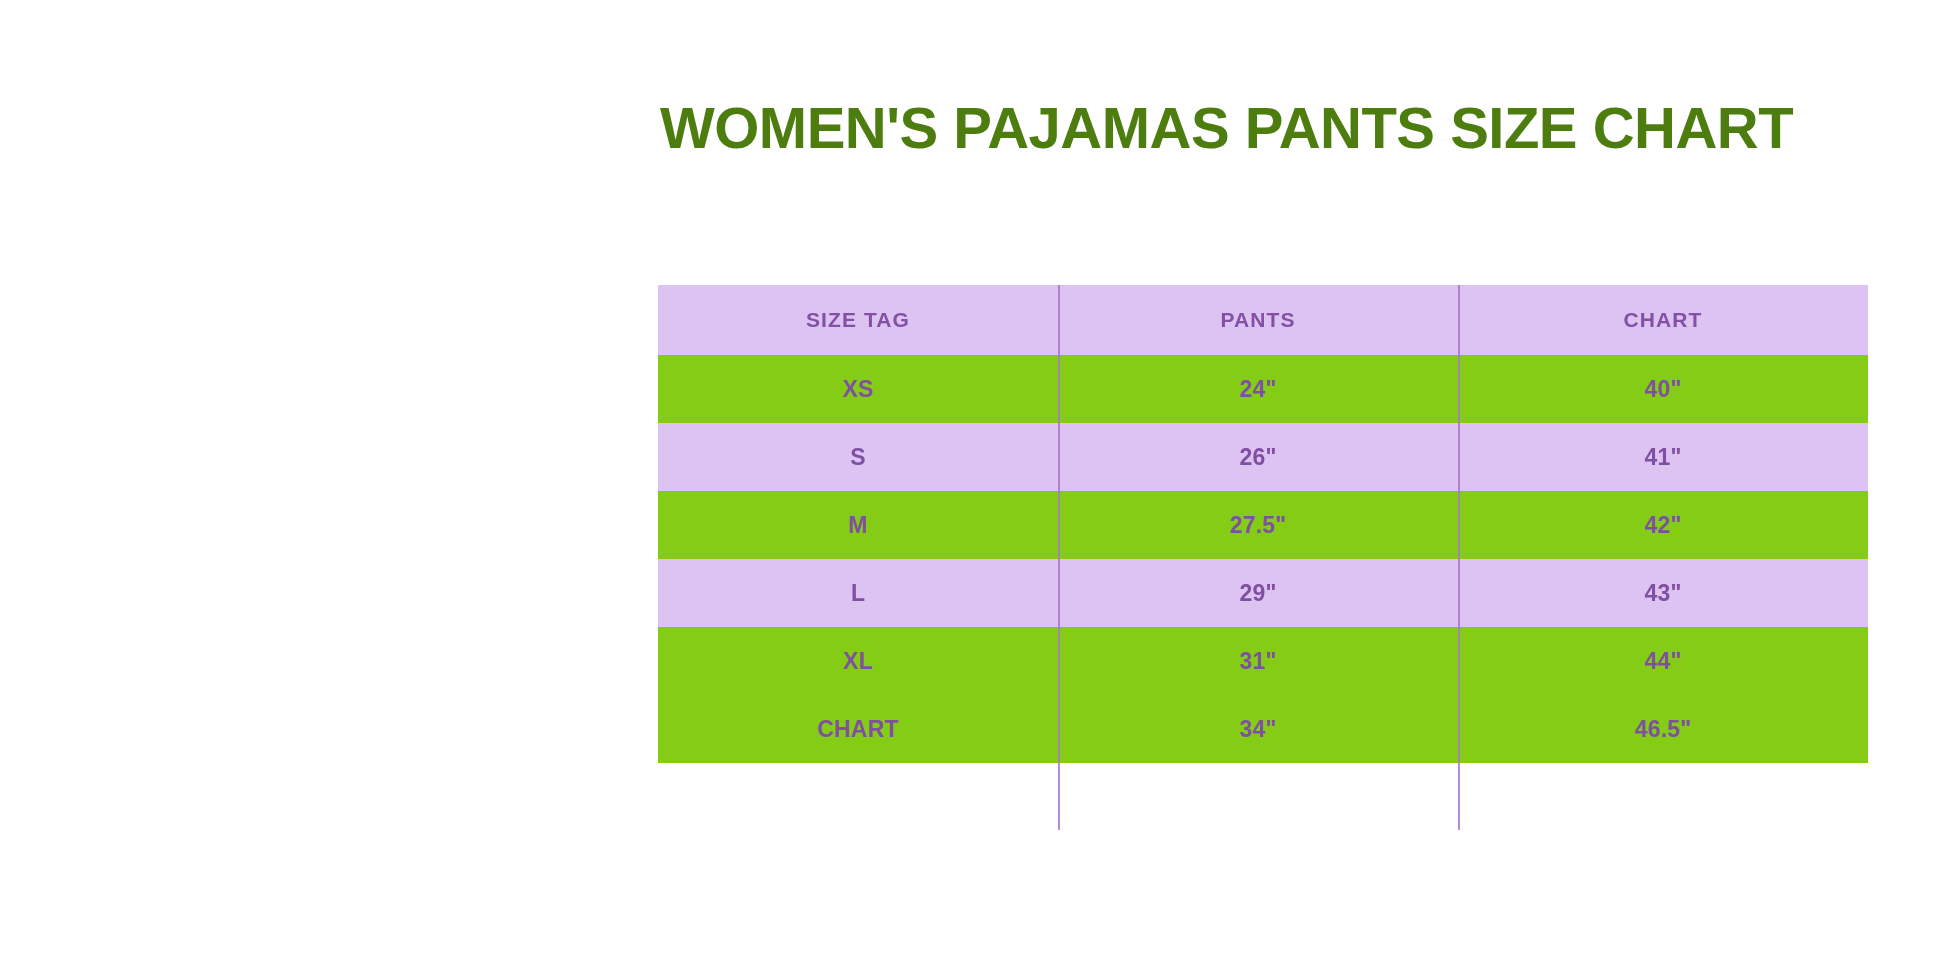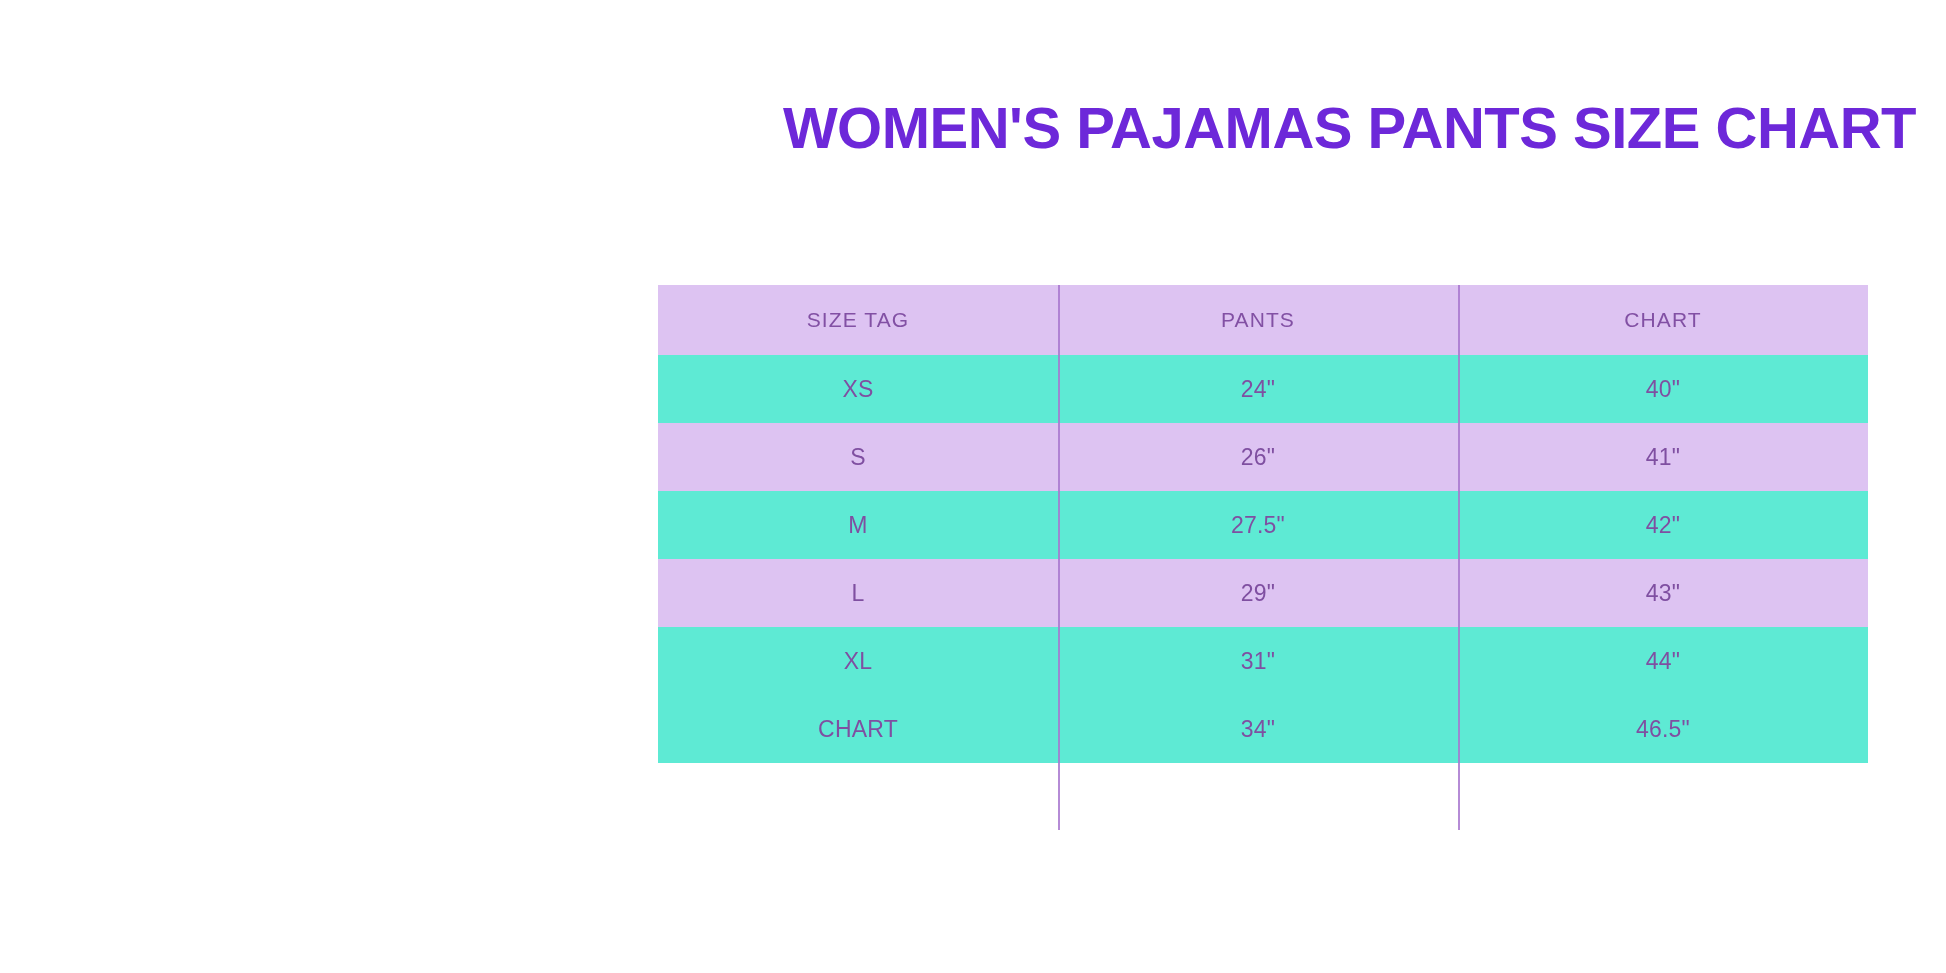--- a/index.html
+++ b/index.html
@@ -20,26 +20,26 @@
     inset: 0;
     background: #ffffff;
   }
 
   
   .chart-title {
     position: absolute;
     left: 660px;
     top: 92px;
     width: 1256px;
-    text-align: right;
+    text-align: left;
     font-size: 58px;
     line-height: 72px;
     font-weight: 700;
     letter-spacing: -0.5px;
-    color: #6d28d9;
+    color: #4d7c0f;
     white-space: nowrap;
   }
 
   
   .size-table-wrap {
     position: absolute;
     left: 658px;
     top: 285px;
     width: 1210px;
   }
@@ -56,42 +56,42 @@
   .size-table col.c-waist { width: 400px; }
   .size-table col.c-height { width: 410px; }
 
   .size-table th,
   .size-table td {
     padding: 0;
     height: 68px;
     text-align: center;
     vertical-align: middle;
     font-size: 23px;
-    font-weight: 400;
+    font-weight: 700;
     color: #7f4fa1;
     letter-spacing: 0.2px;
     background: transparent;
   }
 
   .size-table thead th {
     height: 70px;
     font-size: 21px;
     letter-spacing: 1.1px;
     color: #8250a4;
   }
 
   .size-table thead tr {
     background: #ddc3f2;
   }
 
   .size-table tbody tr.band-on {
     background: #ddc3f2;
   }
   .size-table tbody tr.band-off {
-    background: #5eead4;
+    background: #84cc16;
   }
 
   
   .divider {
     position: absolute;
     top: 0;
     width: 2px;
     height: 545px;
     background: #a877cf;
     opacity: 0.85;

